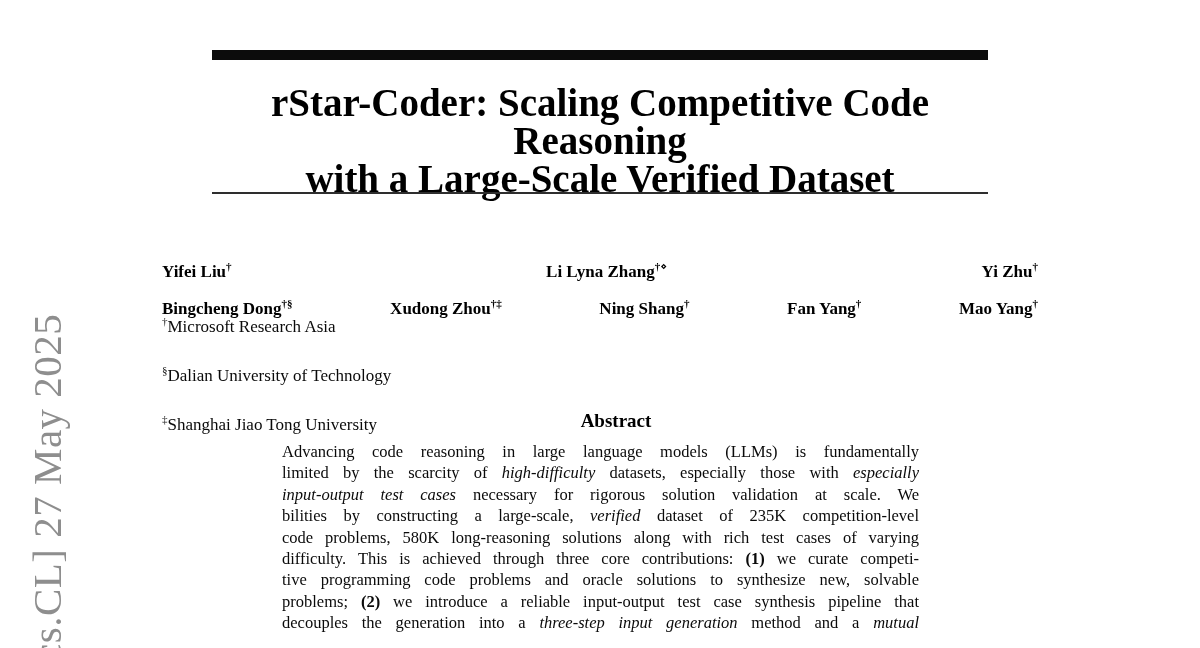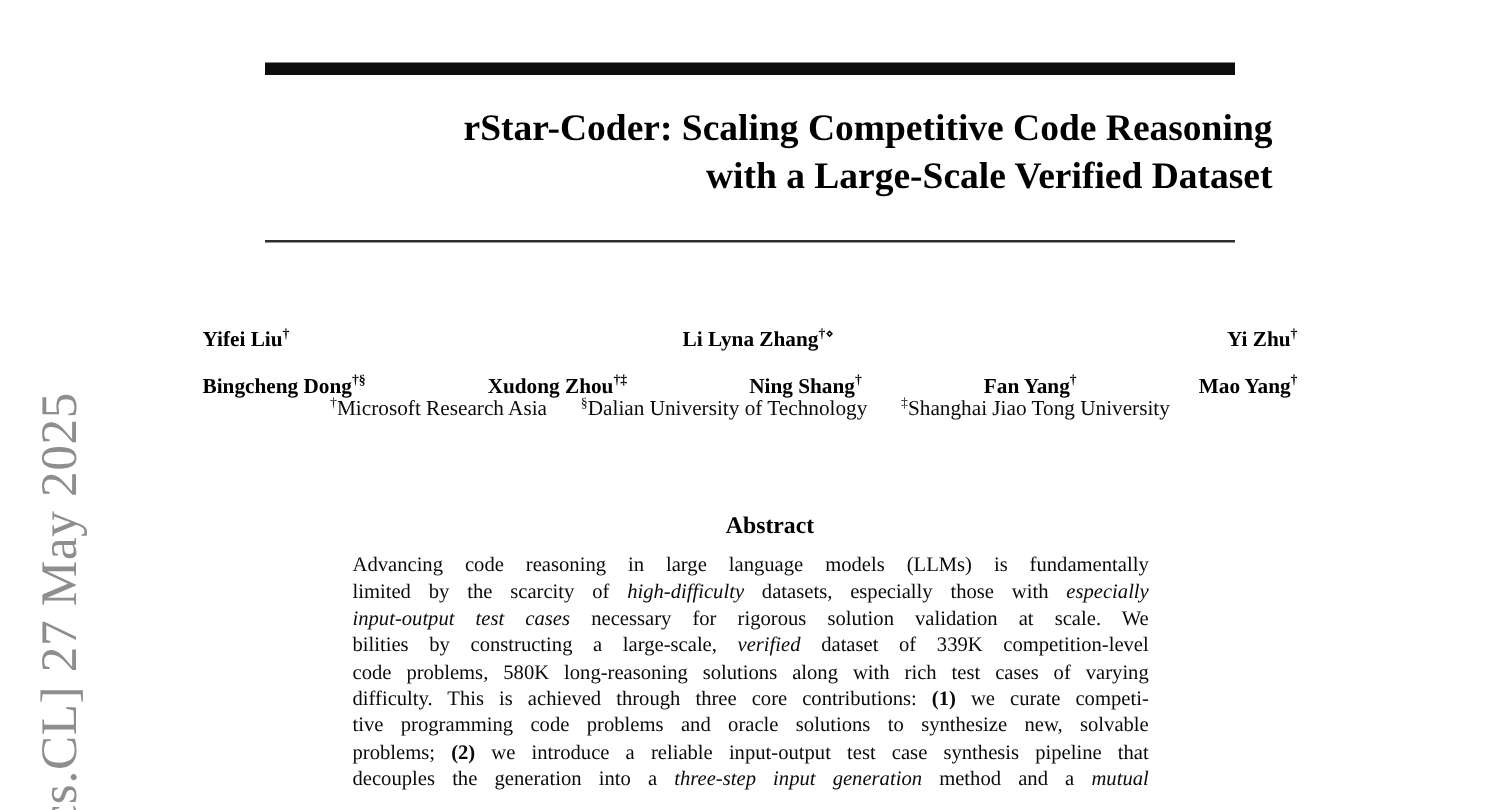--- a/index.html
+++ b/index.html
@@ -35,22 +35,22 @@
     height: 10px;
     background: #0c0c0c;
   }
 
   .title {
     position: absolute;
     left: 182px;
     top: 84px;
     width: 836px;
     margin: 0;
-    text-align: right;
-    font-size: 30px;
+    text-align: center;
+    font-size: 39px;
     font-weight: bold;
     line-height: 38px;
     color: #000000;
   }
 
   .rule {
     position: absolute;
     left: 212px;
     top: 192px;
     width: 776px;
@@ -86,20 +86,21 @@
   .affils {
     position: absolute;
     left: 162px;
     top: 316px;
     width: 876px;
     display: flex;
     justify-content: center;
     gap: 27px;
     font-size: 17px;
     line-height: 22px;
+    flex-direction: column;
   }
 
   .abs-head {
     position: absolute;
     left: 212px;
     top: 394px;
     width: 776px;
     margin: 16px;
     text-align: center;
     font-size: 19px;
@@ -157,21 +158,21 @@
       <span><span class="sup">§</span>Dalian University of Technology</span>
       <span><span class="sup">‡</span>Shanghai Jiao Tong University</span>
     </div>
 
   <h2 class="abs-head">Abstract</h2>
 
   <div class="abs-body" id="abs-body">
       <div class="abs-line"><span>Advancing code reasoning in large language models (LLMs) is fundamentally</span></div>
       <div class="abs-line"><span>limited by the scarcity of </span><span class="it">high-difficulty</span><span> datasets, especially those with </span><span class="it">especially</span></div>
       <div class="abs-line"><span class="it">input-output test cases</span><span> necessary for rigorous solution validation at scale. We</span></div>
-      <div class="abs-line"><span>bilities by constructing a large-scale, </span><span class="it">verified</span><span> dataset of 339K competition-level</span></div>
+      <div class="abs-line"><span>bilities by constructing a large-scale, </span><span class="it">verified</span><span> dataset of 235K competition-level</span></div>
       <div class="abs-line"><span>code problems, 580K long-reasoning solutions along with rich test cases of varying</span></div>
       <div class="abs-line"><span>difficulty. This is achieved through three core contributions: </span><span class="bd">(1)</span><span> we curate competi-</span></div>
       <div class="abs-line"><span>tive programming code problems and oracle solutions to synthesize new, solvable</span></div>
       <div class="abs-line"><span>problems; </span><span class="bd">(2)</span><span> we introduce a reliable input-output test case synthesis pipeline that</span></div>
       <div class="abs-line"><span>decouples the generation into a </span><span class="it">three-step input generation</span><span> method and a </span><span class="it">mutual</span></div>
     </div>
 
 </div>
 
 </body></html>

